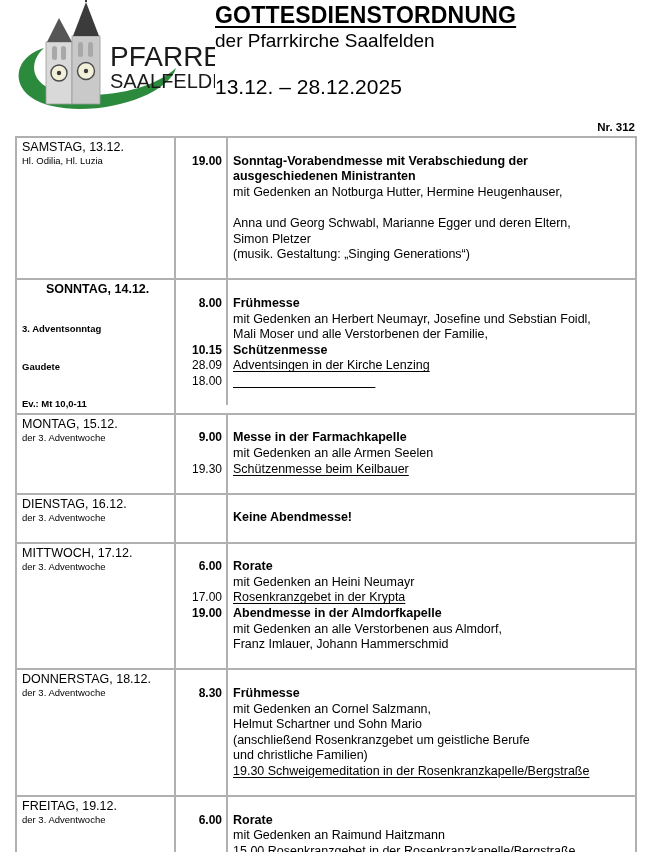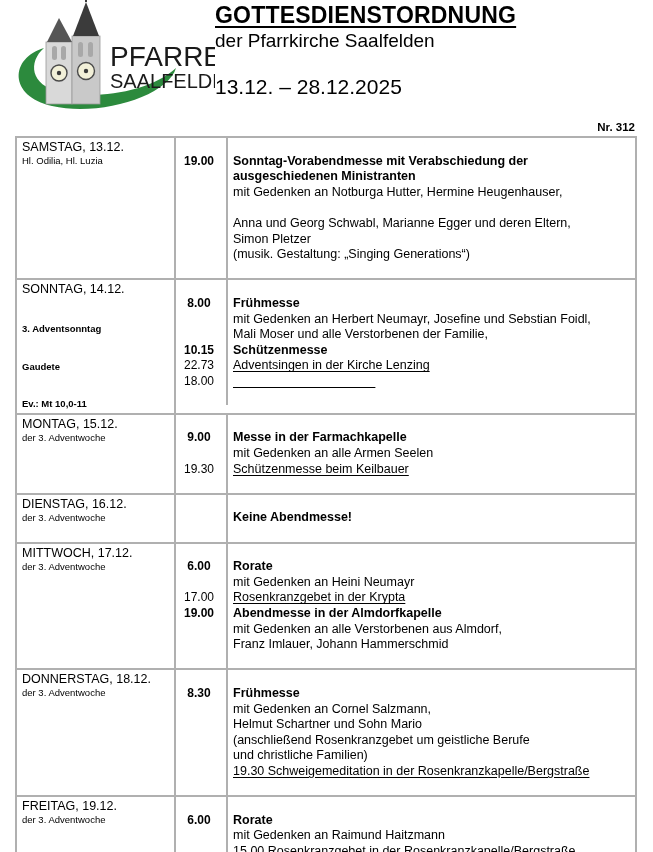--- a/index.html
+++ b/index.html
@@ -96,21 +96,21 @@
   .cell-body {
     vertical-align: top;
     padding: 0;
   }
 
   .day-name {
     font-size: 12.5px;
     line-height: 15px;
     white-space: nowrap;
   }
-  .day-name.bold { font-weight: normal; }
+  .day-name.bold { font-weight: bold; margin-left: 24px; }
   .day-sub {
     font-size: 9.5px;
     line-height: 11.5px;
   }
   .day-sub.bold { font-weight: bold; margin-top: 26px; }
 
   
   .lines {
     display: table;
     width: 100%;
@@ -119,21 +119,21 @@
   }
   .line {
     display: table-row;
   }
   .t, .d {
     display: table-cell;
     vertical-align: top;
   }
   .t {
     width: 46px;
-    text-align: center;
+    text-align: right;
     padding: 0 4px 0 0;
     font-size: 12px;
     line-height: 15.6px;
     border-right: 2px solid #b0b0b0;
     white-space: nowrap;
   }
   .t.bold { font-weight: bold; }
   .d {
     padding: 0 3px 0 5px;
     font-size: 12.5px;
@@ -263,21 +263,21 @@
             </div>
             <div class="line">
               <div class="t">&nbsp;</div>
               <div class="d">Mali Moser und alle Verstorbenen der Familie,</div>
             </div>
             <div class="line">
               <div class="t bold">10.15</div>
               <div class="d bold">Schützenmesse</div>
             </div>
             <div class="line">
-              <div class="t">22.73</div>
+              <div class="t">28.09</div>
               <div class="d"><span class="u">Adventsingen in der Kirche Lenzing</span></div>
             </div>
             <div class="line">
               <div class="t">18.00</div>
               <div class="d"><span class="u">&nbsp;&nbsp;&nbsp;&nbsp;&nbsp;&nbsp;&nbsp;&nbsp;&nbsp;&nbsp;&nbsp;&nbsp;&nbsp;&nbsp;&nbsp;&nbsp;&nbsp;&nbsp;&nbsp;&nbsp;&nbsp;&nbsp;&nbsp;&nbsp;&nbsp;&nbsp;&nbsp;&nbsp;&nbsp;&nbsp;&nbsp;&nbsp;&nbsp;&nbsp;&nbsp;&nbsp;&nbsp;&nbsp;&nbsp;&nbsp;&nbsp;</span></div>
             </div>
             <div class="line">
               <div class="t pad-bot">&nbsp;</div>
               <div class="d pad-bot">&nbsp;</div>
             </div>

